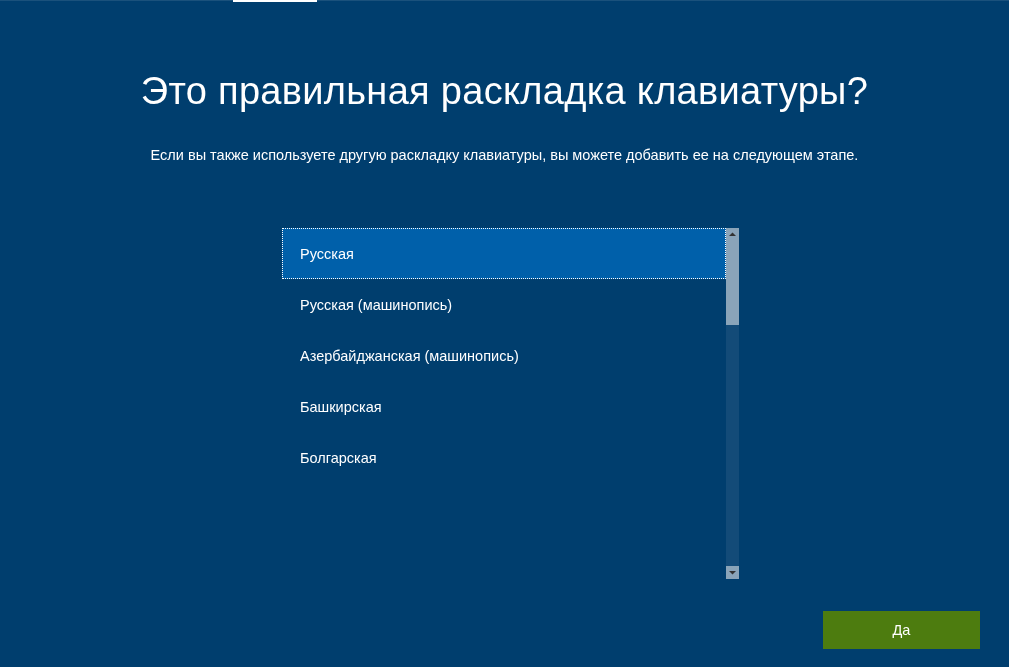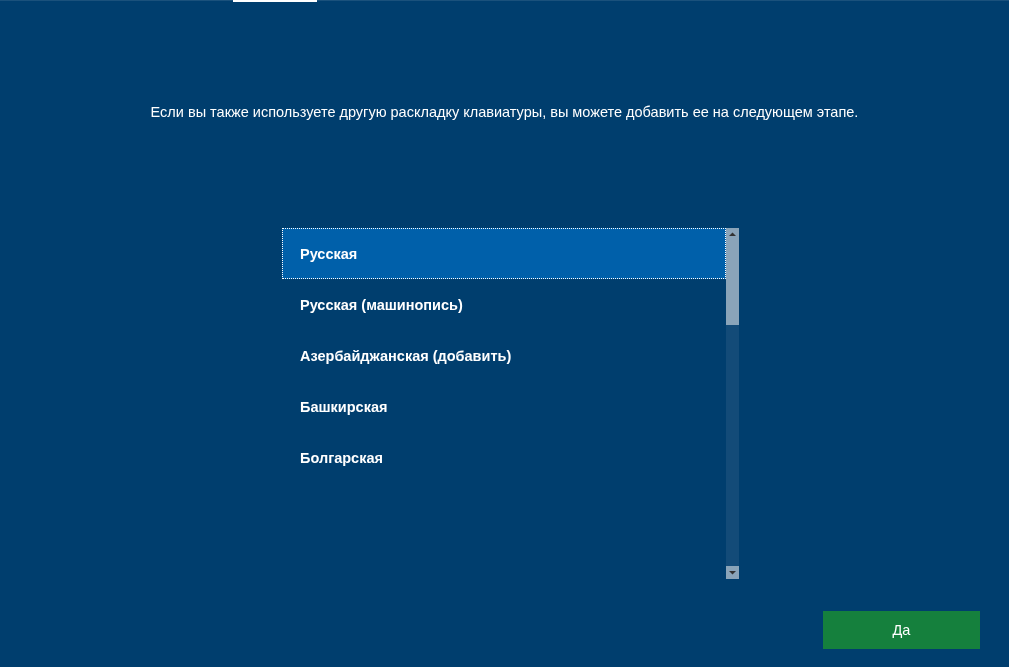--- a/index.html
+++ b/index.html
@@ -59,21 +59,21 @@
       width: 444px;
       height: 351px;
       overflow: hidden;
     }
     .list-item {
       height: 51px;
       display: flex;
       align-items: center;
       padding-left: 18px;
       font-size: 14.5px;
-      font-weight: 700;
+      font-weight: 400;
       text-align: left;
       color: #ffffff;
       cursor: pointer;
     }
     .list-item.selected {
       background: #0060aa;
       outline: 1px dotted #ffffff;
       outline-offset: -1px;
     }
     .scrollbar {
@@ -112,51 +112,52 @@
       height: 84px;
       background: #8aa4b9;
       cursor: pointer;
     }
     .yes-button {
       position: absolute;
       right: 29px;
       bottom: 18px;
       width: 157px;
       height: 38px;
-      background: #15803d;
+      background: #4d7c0f;
       color: #ffffff;
       border: none;
       font-size: 14.5px;
       font-family: inherit;
       cursor: pointer;
       display: flex;
       align-items: center;
       justify-content: center;
     }
   </style>
 </head>
 <body>
 
 <div class="top-border"></div>
 <div class="top-indicator"></div>
 
 <div class="content">
+  <h1 class="title">Это правильная раскладка клавиатуры?</h1>
   <p class="subtitle">Если вы также используете другую раскладку клавиатуры, вы можете добавить ее на следующем этапе.</p>
 </div>
 
 <div class="listbox-wrapper">
   <div class="listbox">
     <div class="list-item selected">
       <span>Русская</span>
     </div>
     <div class="list-item">
       <span>Русская (машинопись)</span>
     </div>
     <div class="list-item">
-      <span>Азербайджанская (добавить)</span>
+      <span>Азербайджанская (машинопись)</span>
     </div>
     <div class="list-item">
       <span>Башкирская</span>
     </div>
     <div class="list-item">
       <span>Болгарская</span>
     </div>
   </div>
   <div class="scrollbar">
     <div class="scroll-arrow">

